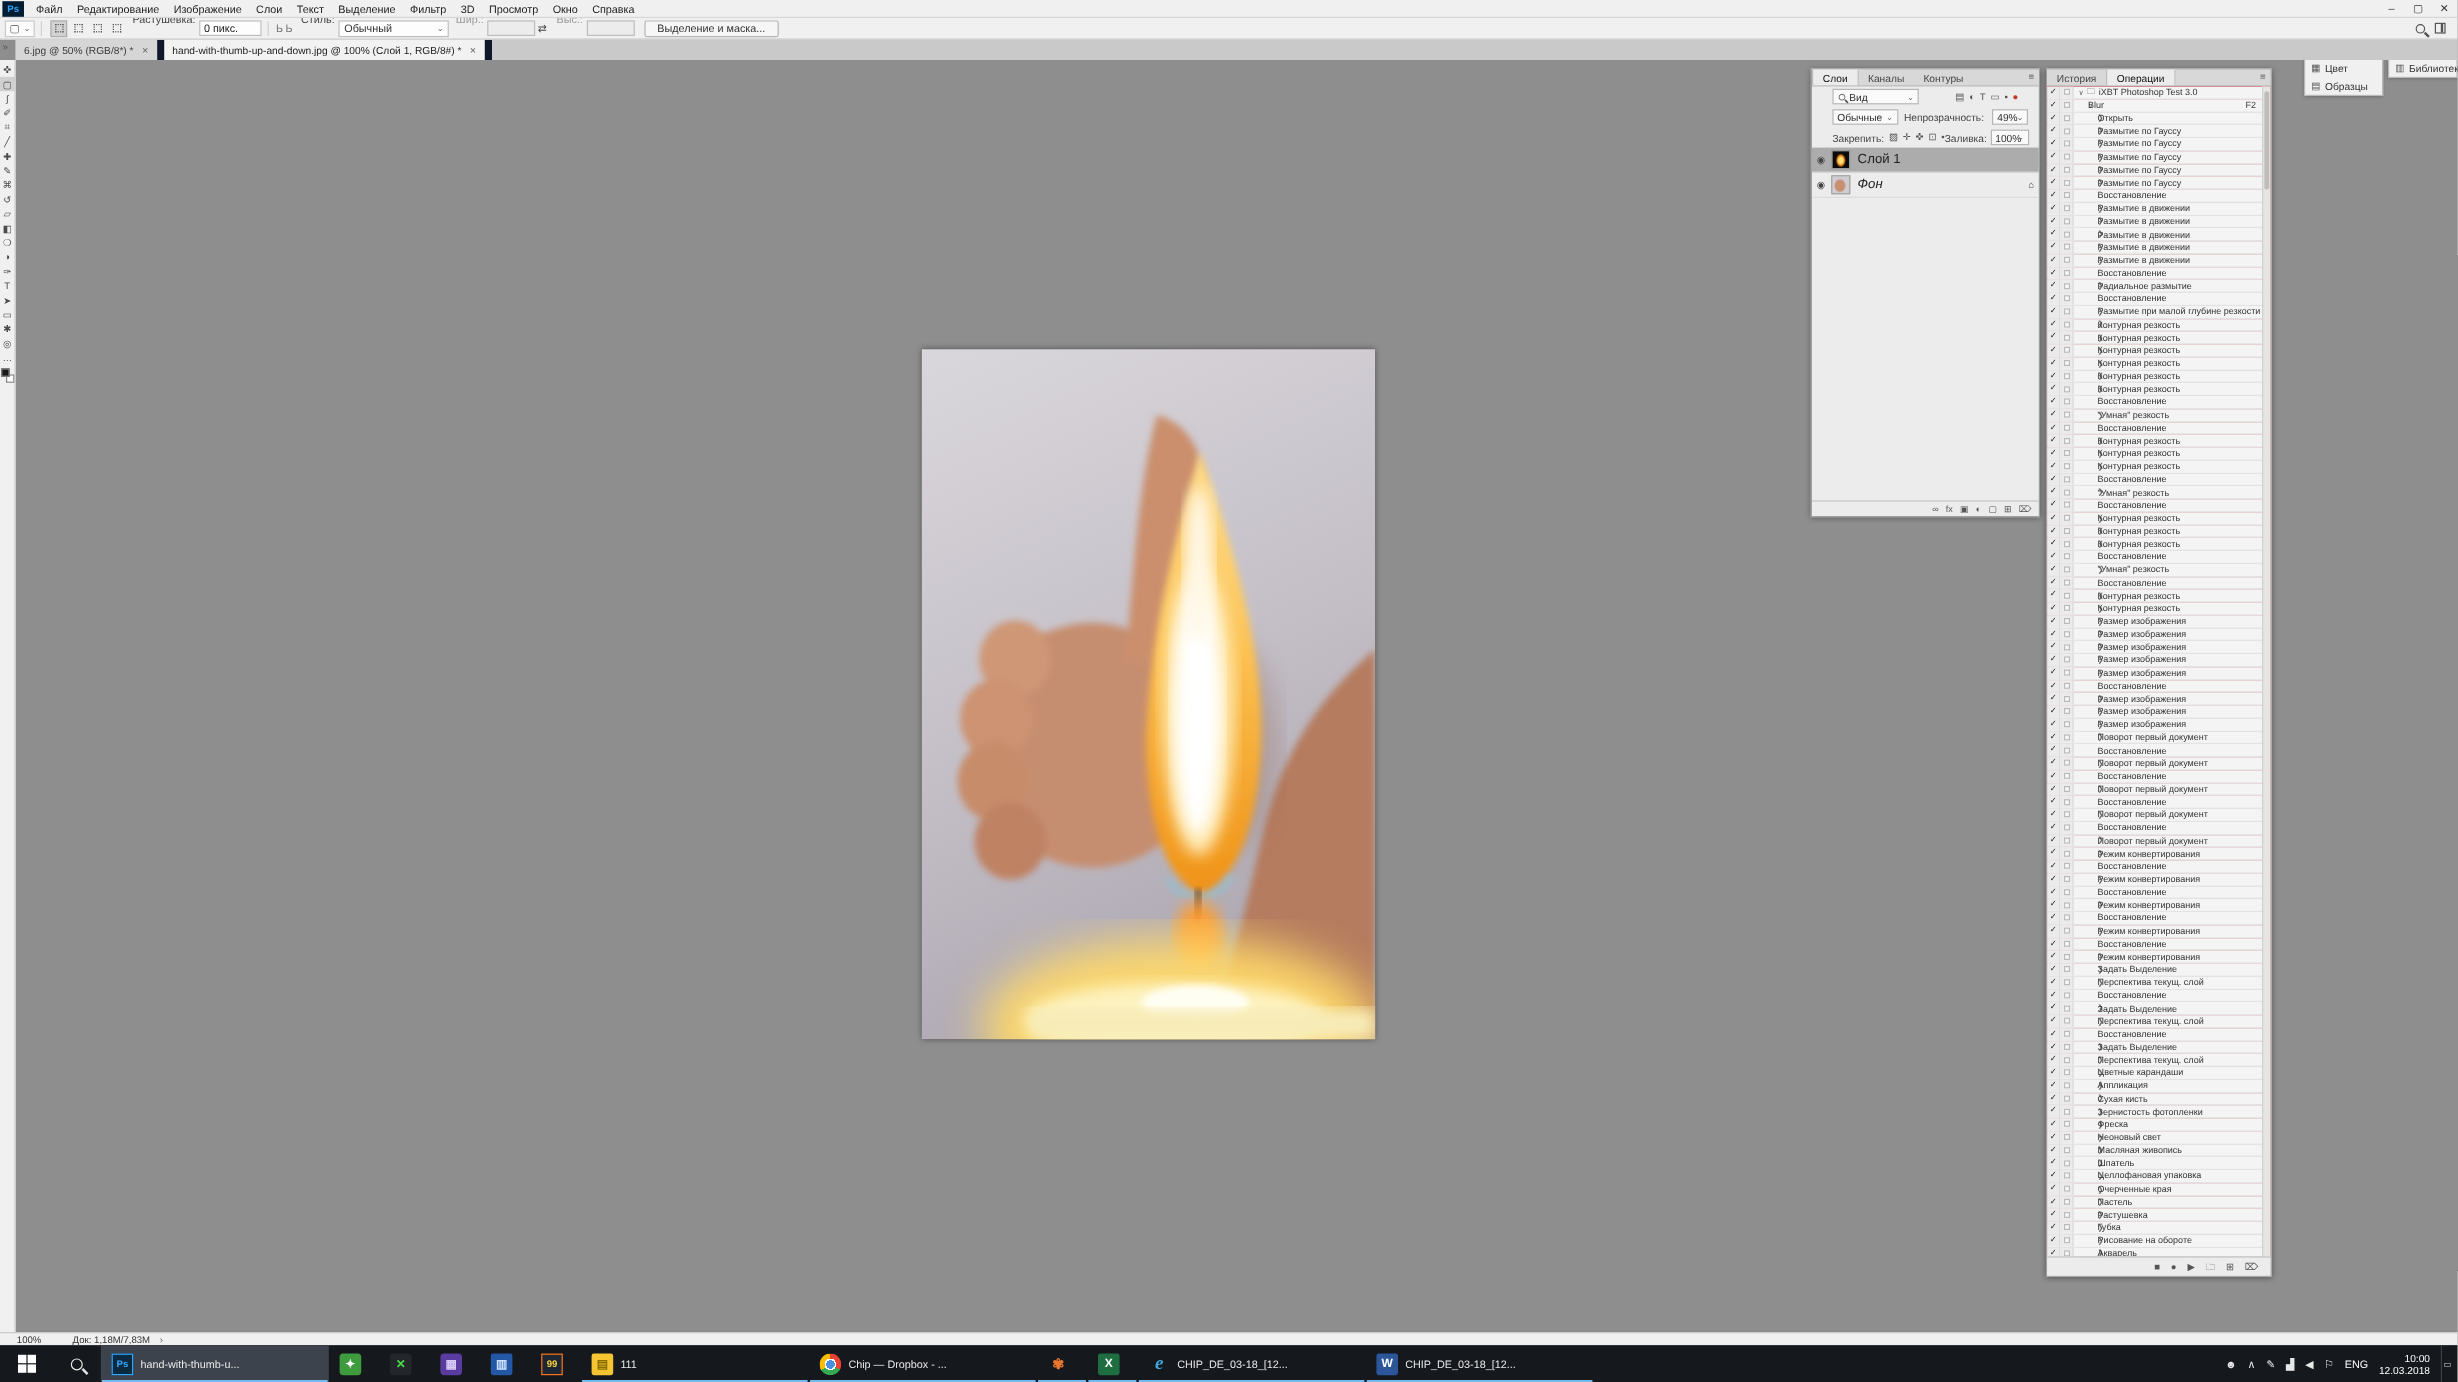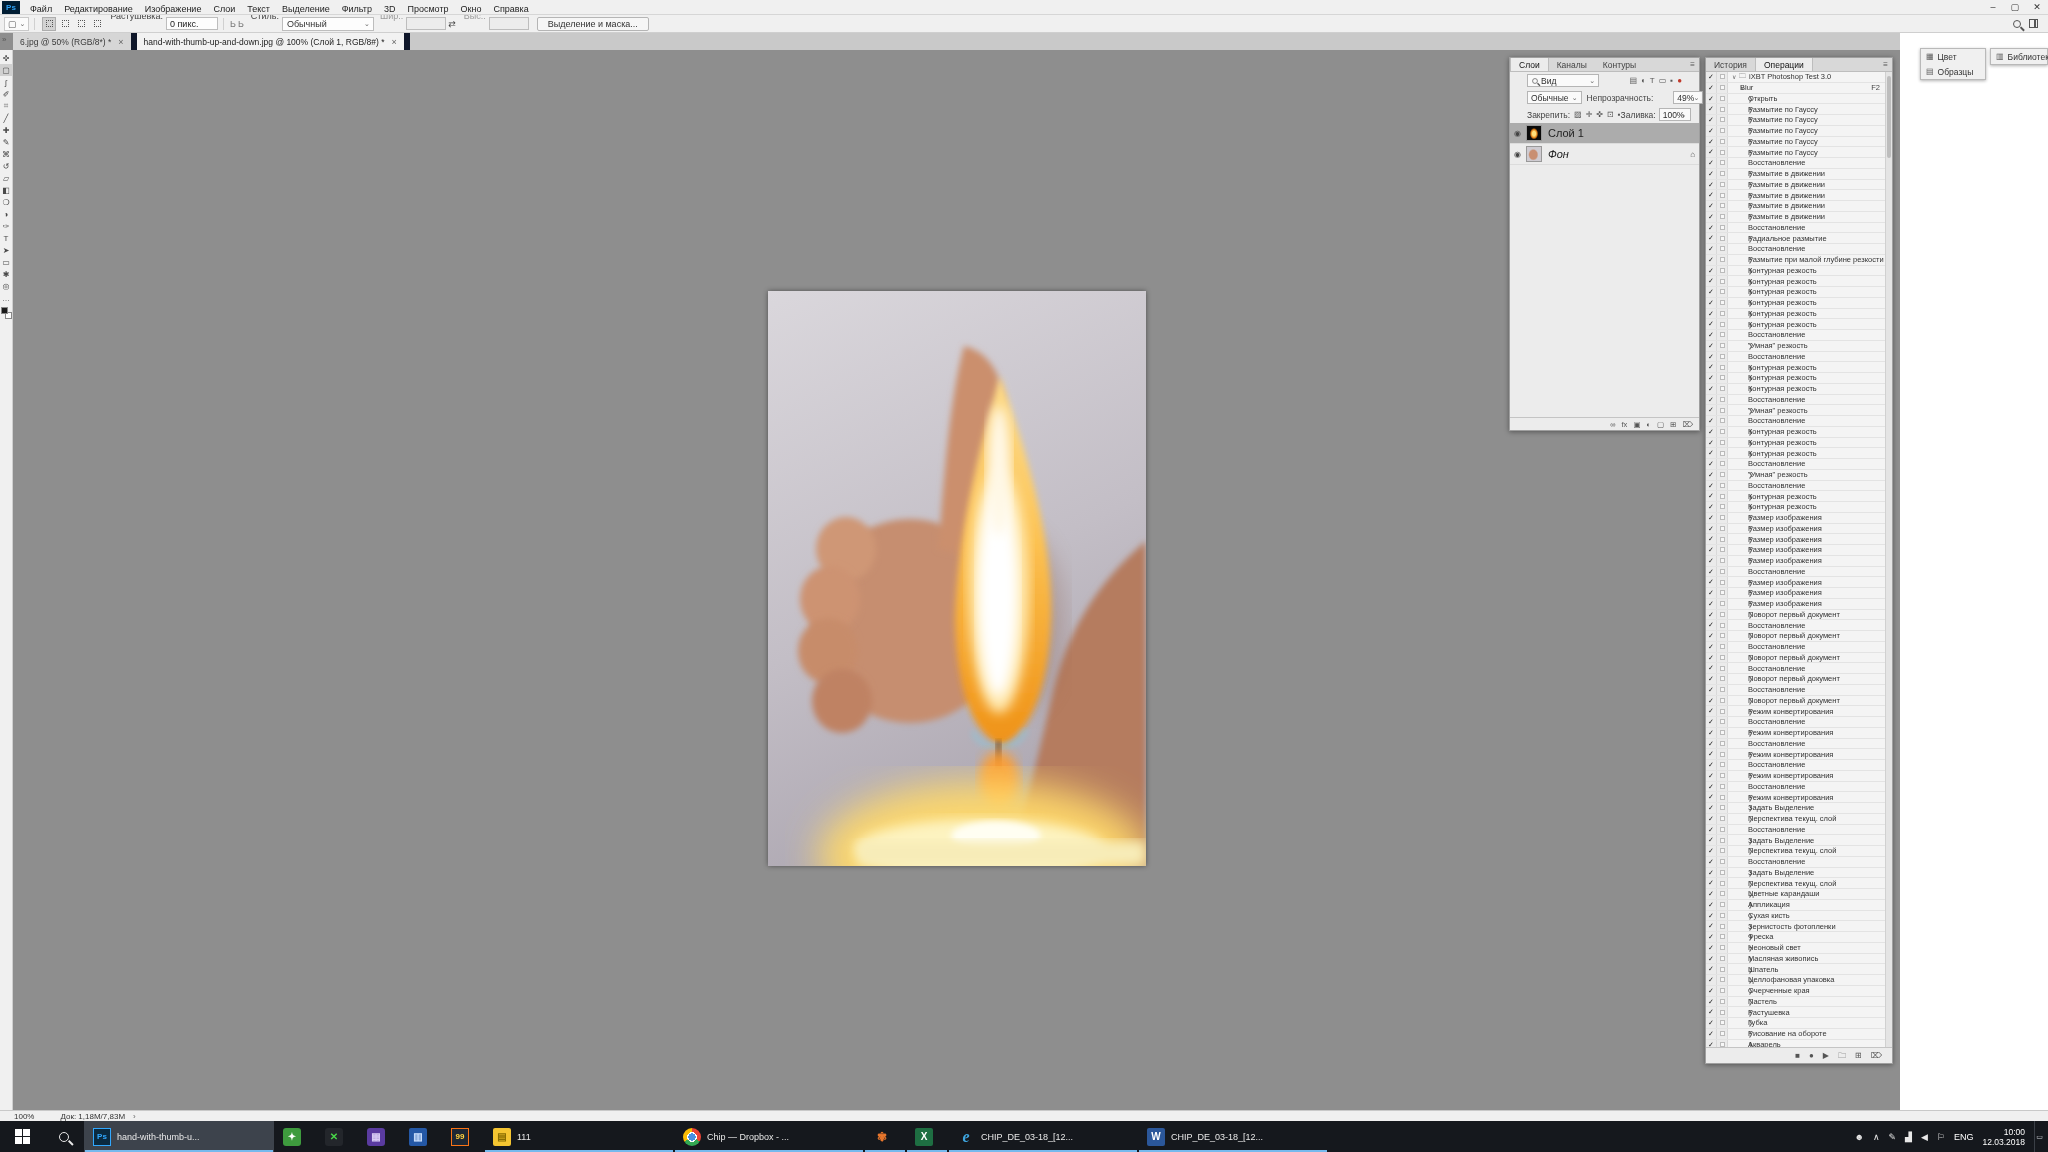--- a/index.html
+++ b/index.html
@@ -1,17 +1,17 @@
 <!DOCTYPE html>
 <html><head>
 <meta charset="utf-8">
 <style>
   * { margin:0; padding:0; box-sizing:border-box; }
   html,body { width:2048px; height:1152px; overflow:hidden; font-family:"Liberation Sans",sans-serif; }
-  #app { position:relative; width:1900px; height:1152px; background:#8e8e8e; }
+  #app { position:relative; width:2048px; height:1152px; background:#8e8e8e; }
 
   
   #menubar { position:absolute; left:0; top:0; width:2048px; height:15px; background:#f0f0f0; border-bottom:1px solid #d6d6d6; display:flex; align-items:center; z-index:30; }
   #ps-logo { width:18px; height:13px; margin:0 4px 0 2px; background:#001d33; color:#2fa3f7; font-size:8px; font-weight:bold; display:flex; align-items:center; justify-content:center; }
   .menu-item { font-size:9px; color:#1d1d1d; padding:0 6px; line-height:15px; cursor:default; }
   #win-controls { margin-left:auto; display:flex; height:15px; }
   .win-btn { width:22px; height:15px; font-size:9px; color:#333; display:flex; align-items:center; justify-content:center; }
 
   
   #optionsbar { position:absolute; left:0; top:15px; width:2048px; height:18px; background:#f0f0f0; border-bottom:1px solid #cfcfcf; display:flex; align-items:center; font-size:9px; color:#333; z-index:29; }
@@ -372,21 +372,21 @@
           <span>▪</span>
         </span>
       <span class="l-dot">●</span>
     </div>
     <div class="lrow">
       <span class="l-select" style="width:88px">
         <span>Обычные</span>
         <span class="caret">⌄</span>
       </span>
       <span style="margin-left:5px;color:#444">Непрозрачность:</span>
-      <span class="l-select" style="width:30px;margin-left:20px">
+      <span class="l-select" style="width:30px;margin-left:7px">
         <span>49%</span>
         <span class="caret">⌄</span>
       </span>
     </div>
     <div class="lrow">
       <span style="color:#444">Закрепить:</span>
       <span class="licons" style="margin-left:4px">
 
       <span>▨</span>
           <span>✛</span>

